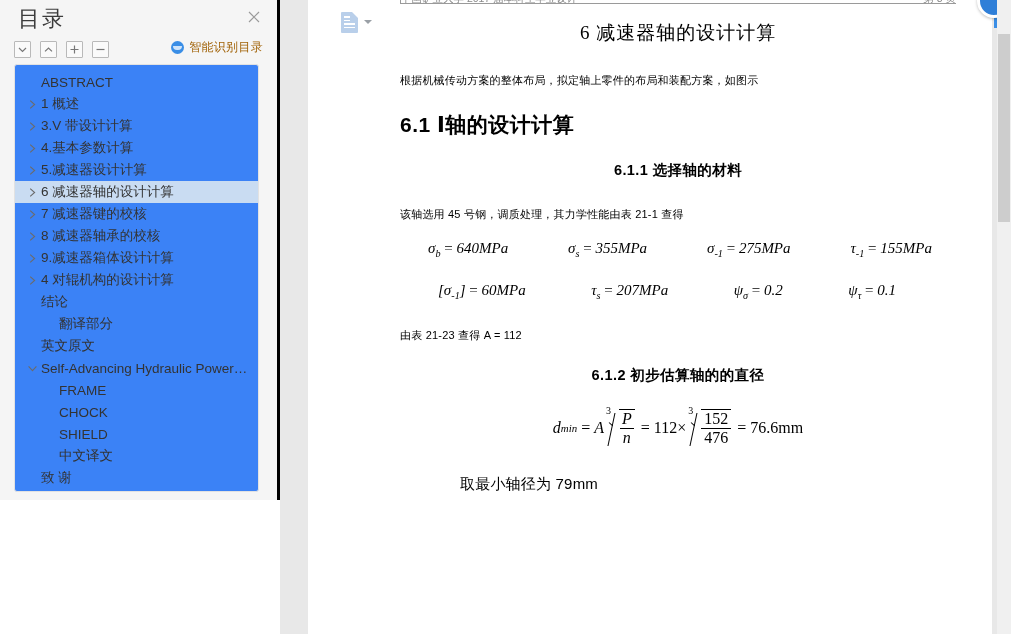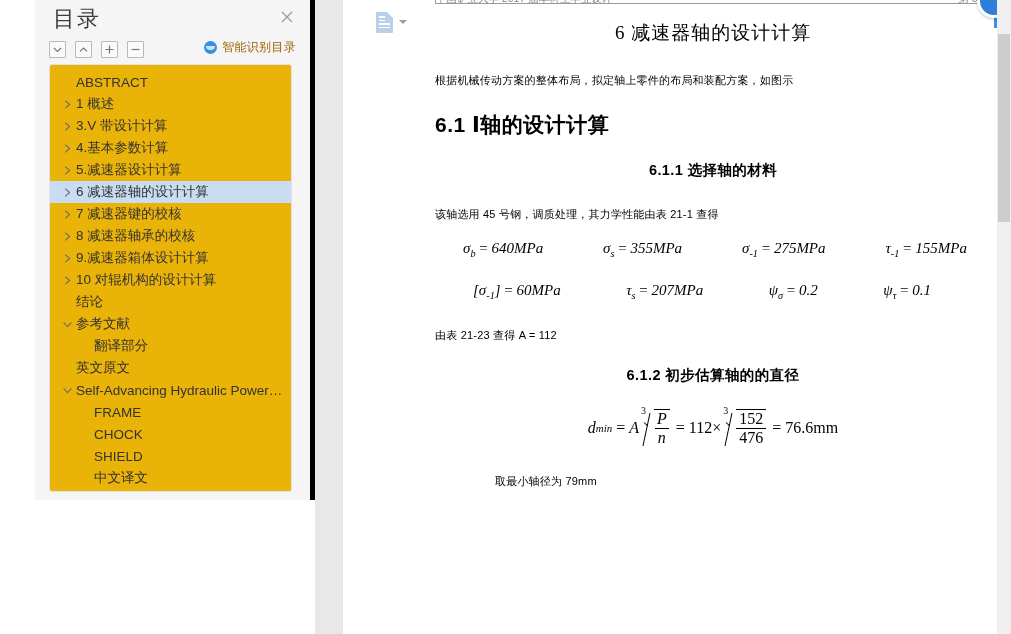--- a/index.html
+++ b/index.html
@@ -15,24 +15,23 @@
     width: 1011px; height: 634px;
     display: flex;
     background: #ffffff;
   }
 
   
   .sidebar {
     width: 280px;
     height: 500px;
     background: #f5f5f5;
-    border-right: 5px solid #000000;
+    border-right: 3px solid #000000;
     position: relative;
     flex: 0 0 280px;
-    margin-left: 35px;
   }
   .sidebar-header {
     position: relative;
     height: 36px;
     padding: 4px 12px 0 18px;
   }
   .sidebar-title {
     font-size: 22px;
     color: #3c3c3c;
     font-weight: 400;
@@ -94,21 +93,21 @@
     color: #a16207;
     letter-spacing: 0.3px;
   }
 
   .toc-panel {
     position: absolute;
     left: 14px; top: 64px;
     right: 18px; bottom: 8px;
     border: 1px solid #e2e2e2;
     border-radius: 3px;
-    background: #eab308;
+    background: #3b82f6;
     overflow: hidden;
     padding-top: 6px;
   }
   .toc-item {
     height: 22px;
     display: flex;
     align-items: center;
     font-size: 13.5px;
     color: #333333;
     cursor: pointer;
@@ -299,21 +298,21 @@
     align-items: center;
     border-top: 1.2px solid #000;
     padding-top: 0px;
     line-height: 1.15;
   }
   .frac .num { padding: 0 3px; }
   .frac .den { padding: 0 3px; border-top: 1.2px solid #000; }
   .doc-p.indent-center {
     margin-top: 26px;
     padding-left: 60px;
-    font-size: 11px;
+    font-size: 15px;
   }
 
   
   .vscroll {
     position: absolute;
     right: 0; top: 0;
     width: 14px; height: 634px;
     background: #f0f0f0;
   }
   .vscroll-thumb {
@@ -452,33 +451,25 @@
             </svg>
           </span>
           <span class="toc-label">9.减速器箱体设计计算</span>
         </div>
         <div class="toc-item lvl0">
           <span class="toc-arrow">
             <svg width="9" height="11" viewBox="0 0 9 11">
               <path d="M2.2 1.6 L6.6 5.5 L2.2 9.4" stroke="#6b6b6b" stroke-width="1.1" fill="none"></path>
             </svg>
           </span>
-          <span class="toc-label">10 对辊机构的设计计算</span>
+          <span class="toc-label">4 对辊机构的设计计算</span>
         </div>
         <div class="toc-item lvl0">
           <span class="toc-arrow"></span>
           <span class="toc-label">结论</span>
-        </div>
-        <div class="toc-item lvl0">
-          <span class="toc-arrow">
-            <svg width="11" height="9" viewBox="0 0 11 9">
-              <path d="M1.6 2.4 L5.5 6.6 L9.4 2.4" stroke="#6b6b6b" stroke-width="1.1" fill="none"></path>
-            </svg>
-          </span>
-          <span class="toc-label">参考文献</span>
         </div>
         <div class="toc-item lvl1">
           <span class="toc-arrow"></span>
           <span class="toc-label">翻译部分</span>
         </div>
         <div class="toc-item lvl0">
           <span class="toc-arrow"></span>
           <span class="toc-label">英文原文</span>
         </div>
         <div class="toc-item lvl0">

